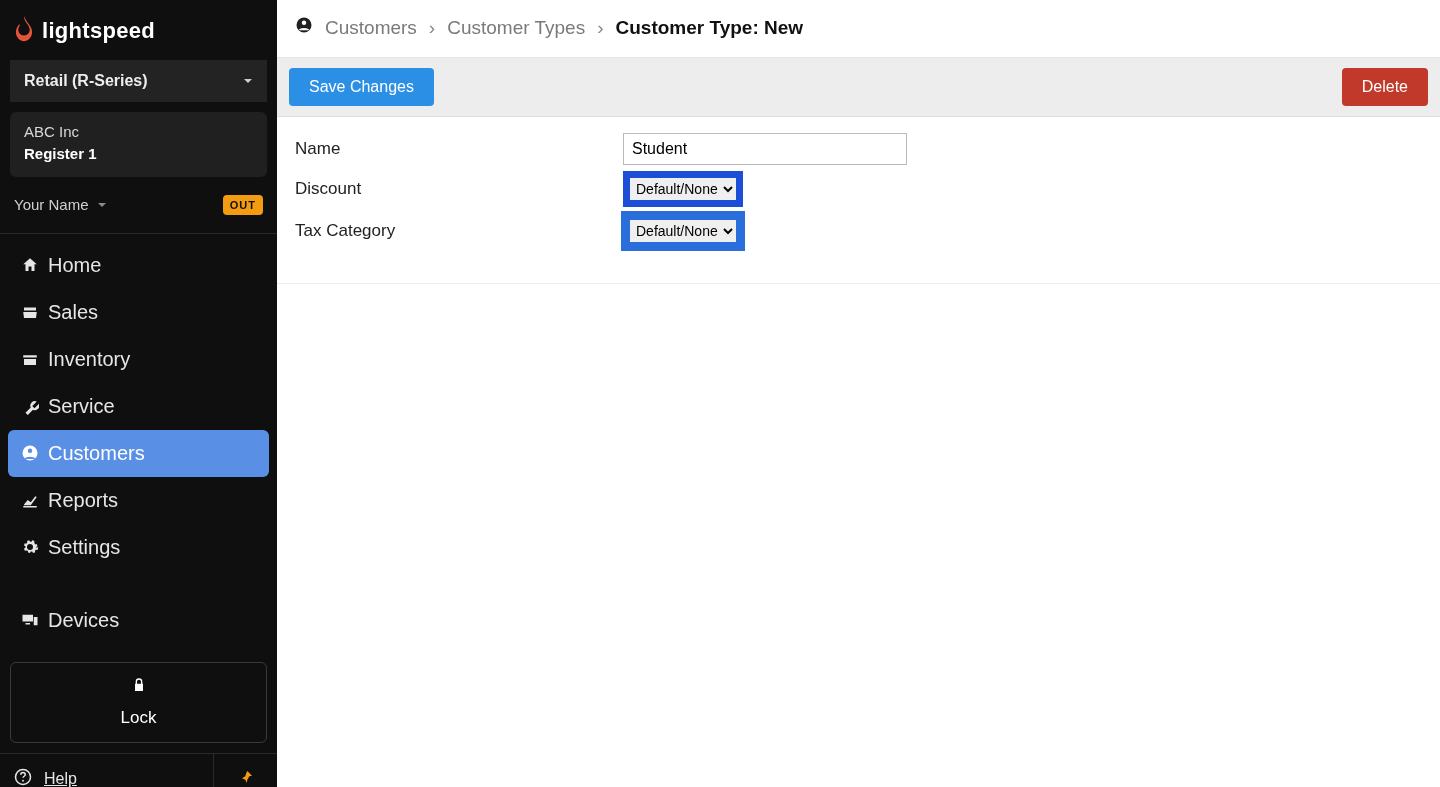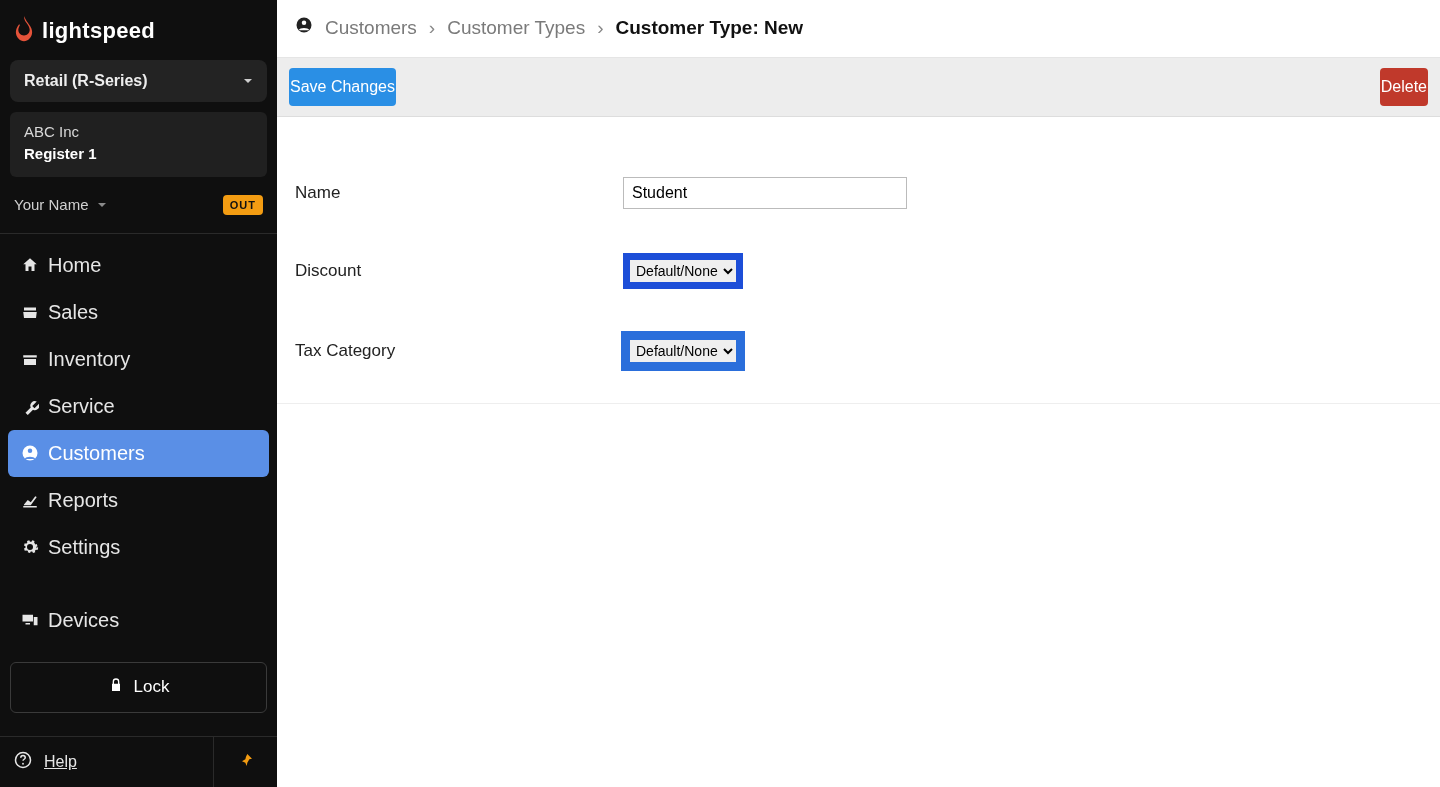--- a/index.html
+++ b/index.html
@@ -10,21 +10,21 @@
     .sidebar { width: 277px; background: #0f0f0f; color: #e6e6e6; display: flex; flex-direction: column; }
     .sidebar-inner { flex: 1; display: flex; flex-direction: column; }
 
     .logo { display: flex; align-items: center; gap: 8px; padding: 16px 14px 14px 14px; }
     .logo svg { width: 20px; height: 26px; }
     .logo-text { font-size: 22px; font-weight: 600; letter-spacing: 0.3px; color: #fff; }
 
     .product-select {
       margin: 0 10px 10px 10px;
       background: #232323;
-      border-radius: 8px;
+      border-radius: 0;
       padding: 12px 14px;
       display: flex; align-items: center; justify-content: space-between;
       cursor: pointer;
     }
     .product-select .label { color: #ededed; font-weight: 600; font-size: 16px; }
 
     .company-box {
       margin: 0 10px 8px 10px;
       background: #202020;
       border-radius: 6px;
@@ -44,42 +44,42 @@
     .nav-item { display: flex; align-items: center; gap: 8px; padding: 12px 12px; border-radius: 6px; color: #e6e6e6; font-size: 20px; cursor: pointer; }
     .nav-item.active { background: #5a8fe6; color: #fff; }
     .nav-item .icon { width: 20px; display: flex; align-items: center; justify-content: center; }
 
     .nav-gap { height: 26px; }
 
     .lock-wrap { padding: 10px; }
     .lock-btn {
       width: 100%; border: 1px solid #3a3a3a; background: transparent; color: #fff;
       border-radius: 6px; padding: 14px 10px; font-size: 17px; cursor: pointer;
-      display: flex; align-items: center; justify-content: center; gap: 10px;
+      display: flex; align-items: center; justify-content: center; gap: 10px; flex-direction: column;
     }
 
     .bottom-bar { display: flex; border-top: 1px solid #2a2a2a; }
     .help-btn { flex: 1; display: flex; align-items: center; gap: 12px; padding: 14px 14px; color: #e6e6e6; cursor: pointer; text-decoration: underline; }
     .pin-btn { width: 64px; display: flex; align-items: center; justify-content: center; border-left: 1px solid #2a2a2a; color: #f39c12; cursor: pointer; }
 
     
     .main { flex: 1; display: flex; flex-direction: column; min-width: 0; }
     .breadcrumbs { display: flex; align-items: center; gap: 12px; padding: 16px 18px 18px 18px; border-bottom: 1px solid #e5e5e5; font-size: 19px; }
     .breadcrumbs .bc { color: #7a7a7a; cursor: pointer; }
     .breadcrumbs .bc.current { color: #111; font-weight: 700; cursor: default; }
     .breadcrumbs .chev { color: #888; }
     .crumb-icon { width: 18px; height: 18px; color: #222; }
 
     .action-bar { background: #ededed; display: flex; align-items: center; justify-content: space-between; padding: 10px 12px; border-bottom: 1px solid #ddd; }
-    .btn { border: none; border-radius: 4px; padding: 10px 1px; font-size: 16px; cursor: pointer; }
+    .btn { border: none; border-radius: 4px; padding: 10px 20px; font-size: 16px; cursor: pointer; }
     .btn-primary { background: #2a8fe5; color: #fff; }
     .btn-danger { background: #c0392b; color: #fff; }
 
     .form-area { padding: 16px 18px 28px 18px; border-bottom: 1px solid #eee; }
-    .form-row { display: flex; align-items: center; margin-bottom: 6px; margin-top: 44px; }
+    .form-row { display: flex; align-items: center; margin-bottom: 6px; }
     .form-row label { width: 328px; font-size: 17px; color: #222; }
     .form-row input[type="text"] { width: 284px; padding: 6px 8px; border: 1px solid #bbb; font-size: 16px; }
     .form-row select { padding: 2px 2px; border: 7px solid #1d4ed8; font-size: 14px; background: #efefef; }
     .form-row select.highlight { outline: 2px solid #2a6edb; border-color: #2a6edb; }
 
     
     svg { fill: currentColor; }
     .caret { width: 10px; height: 10px; }
   </style>
 </head>

